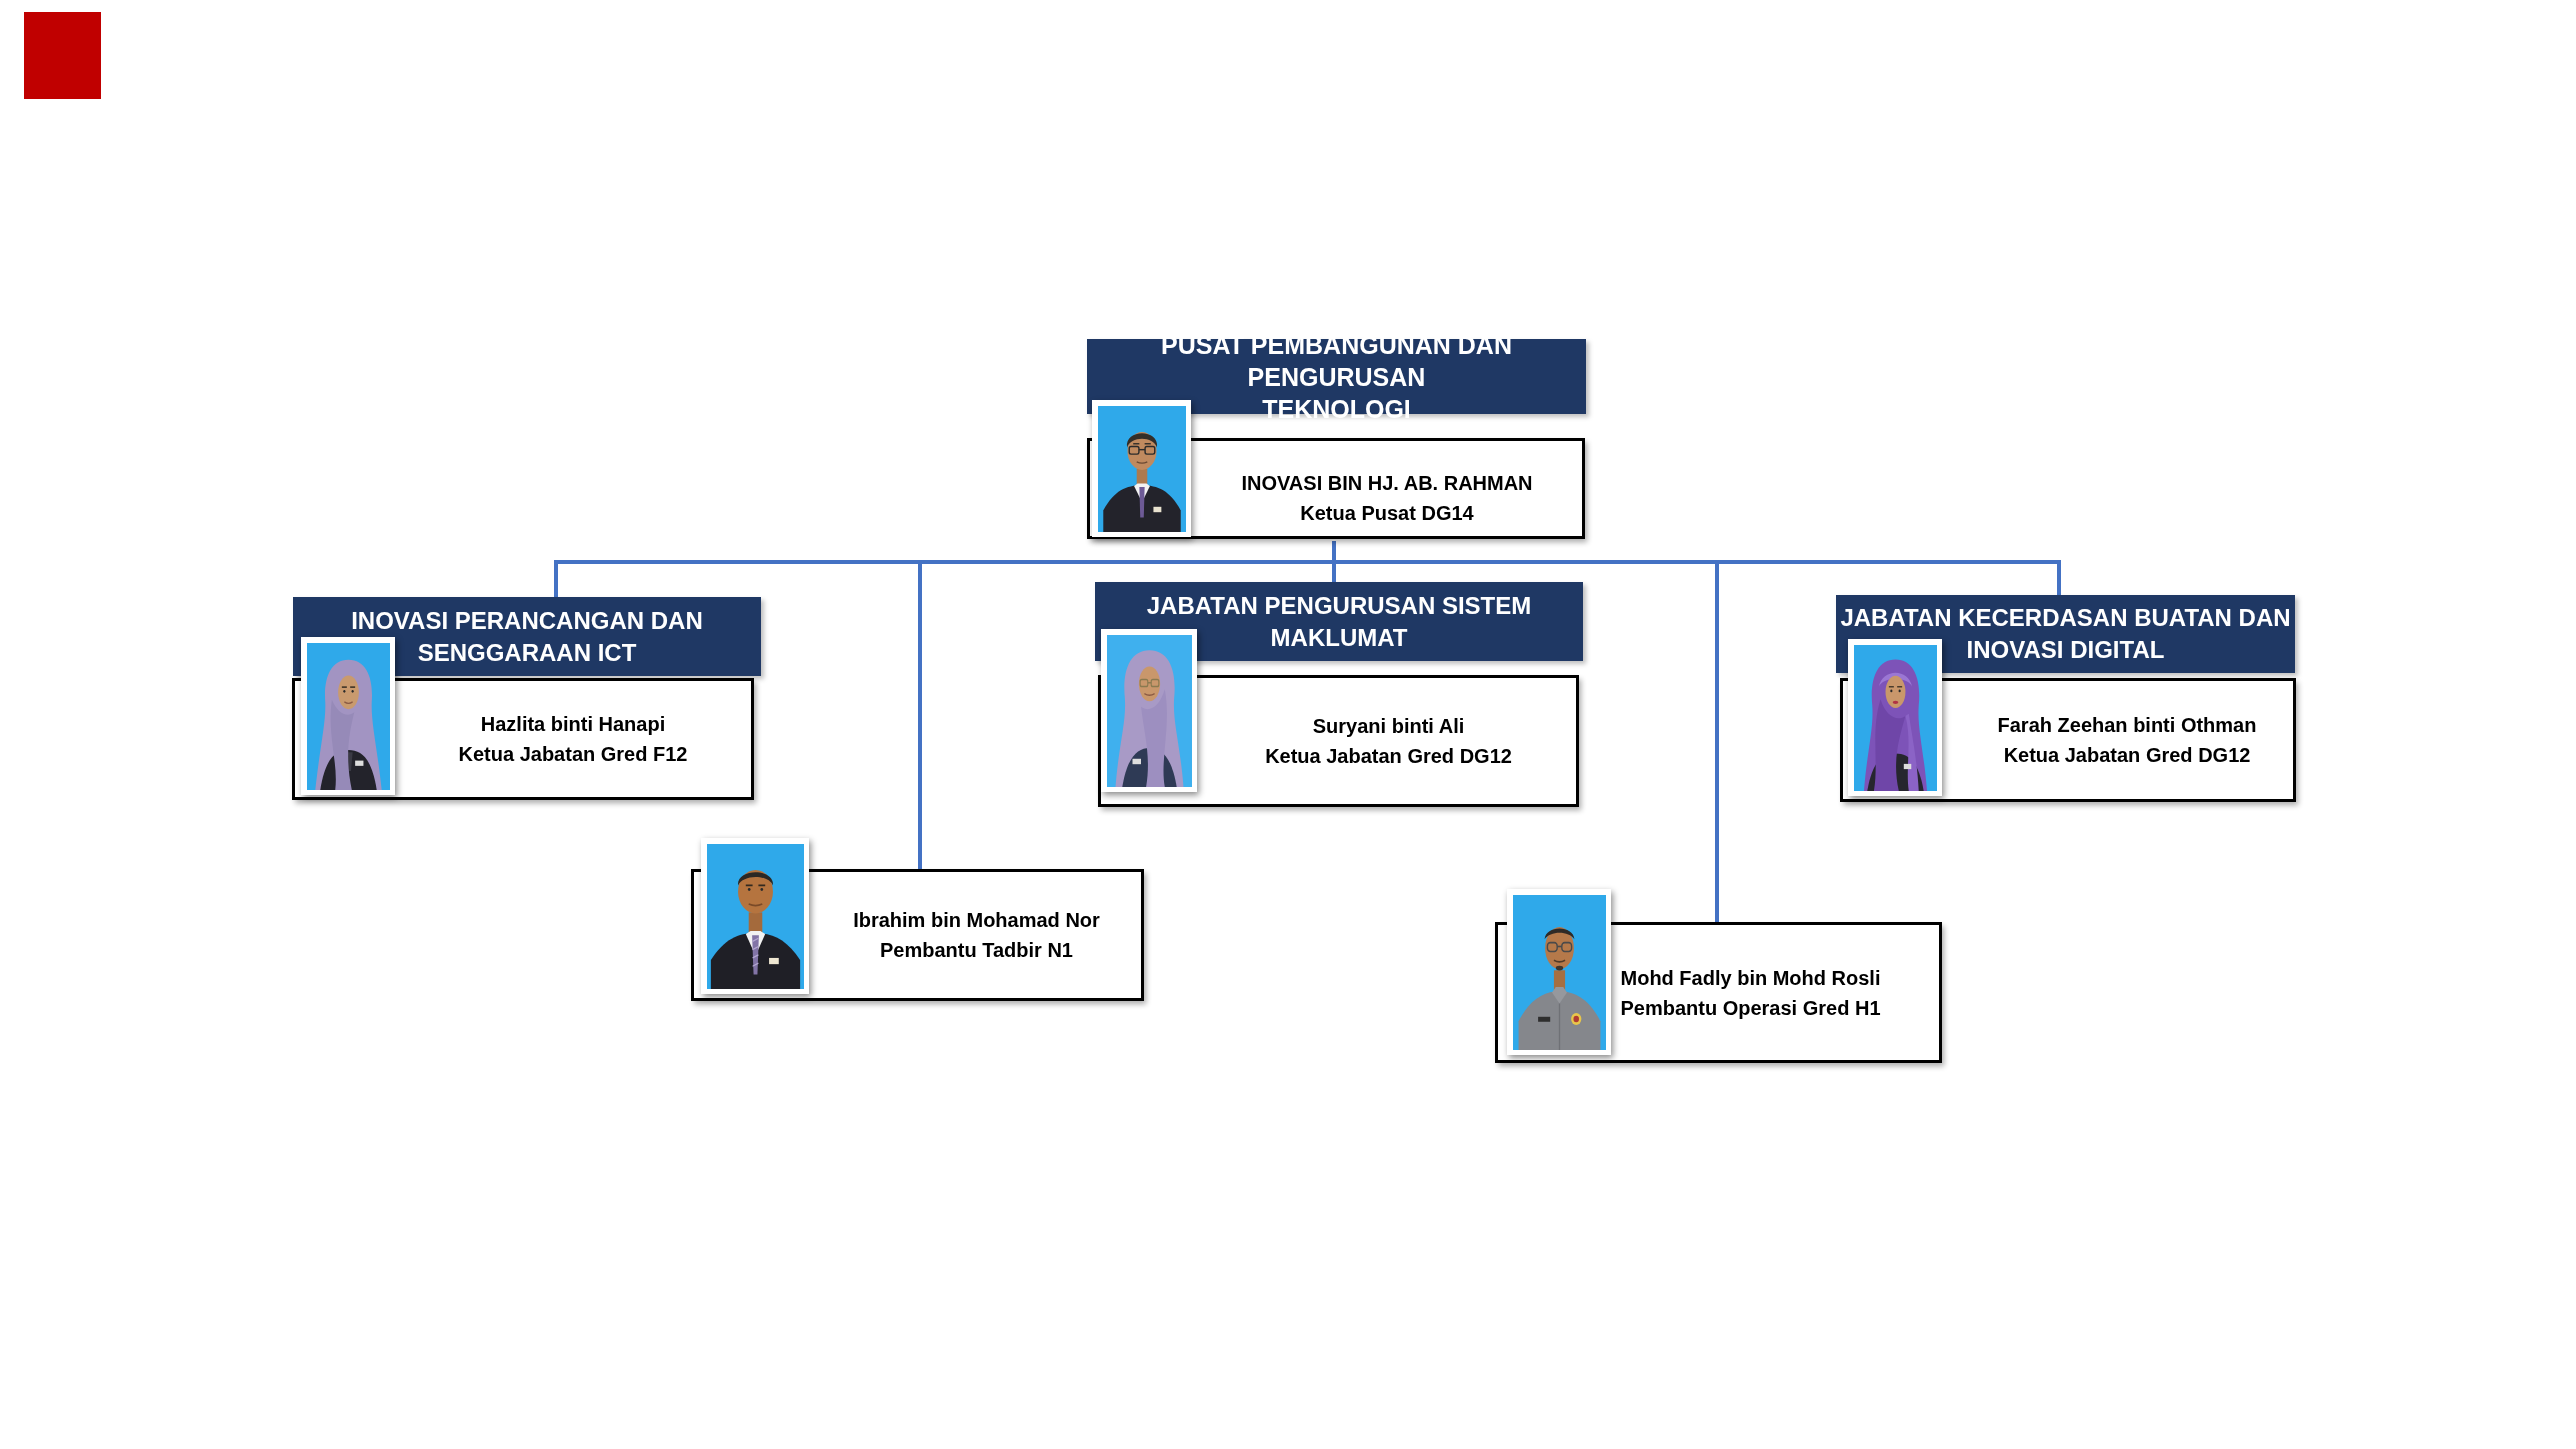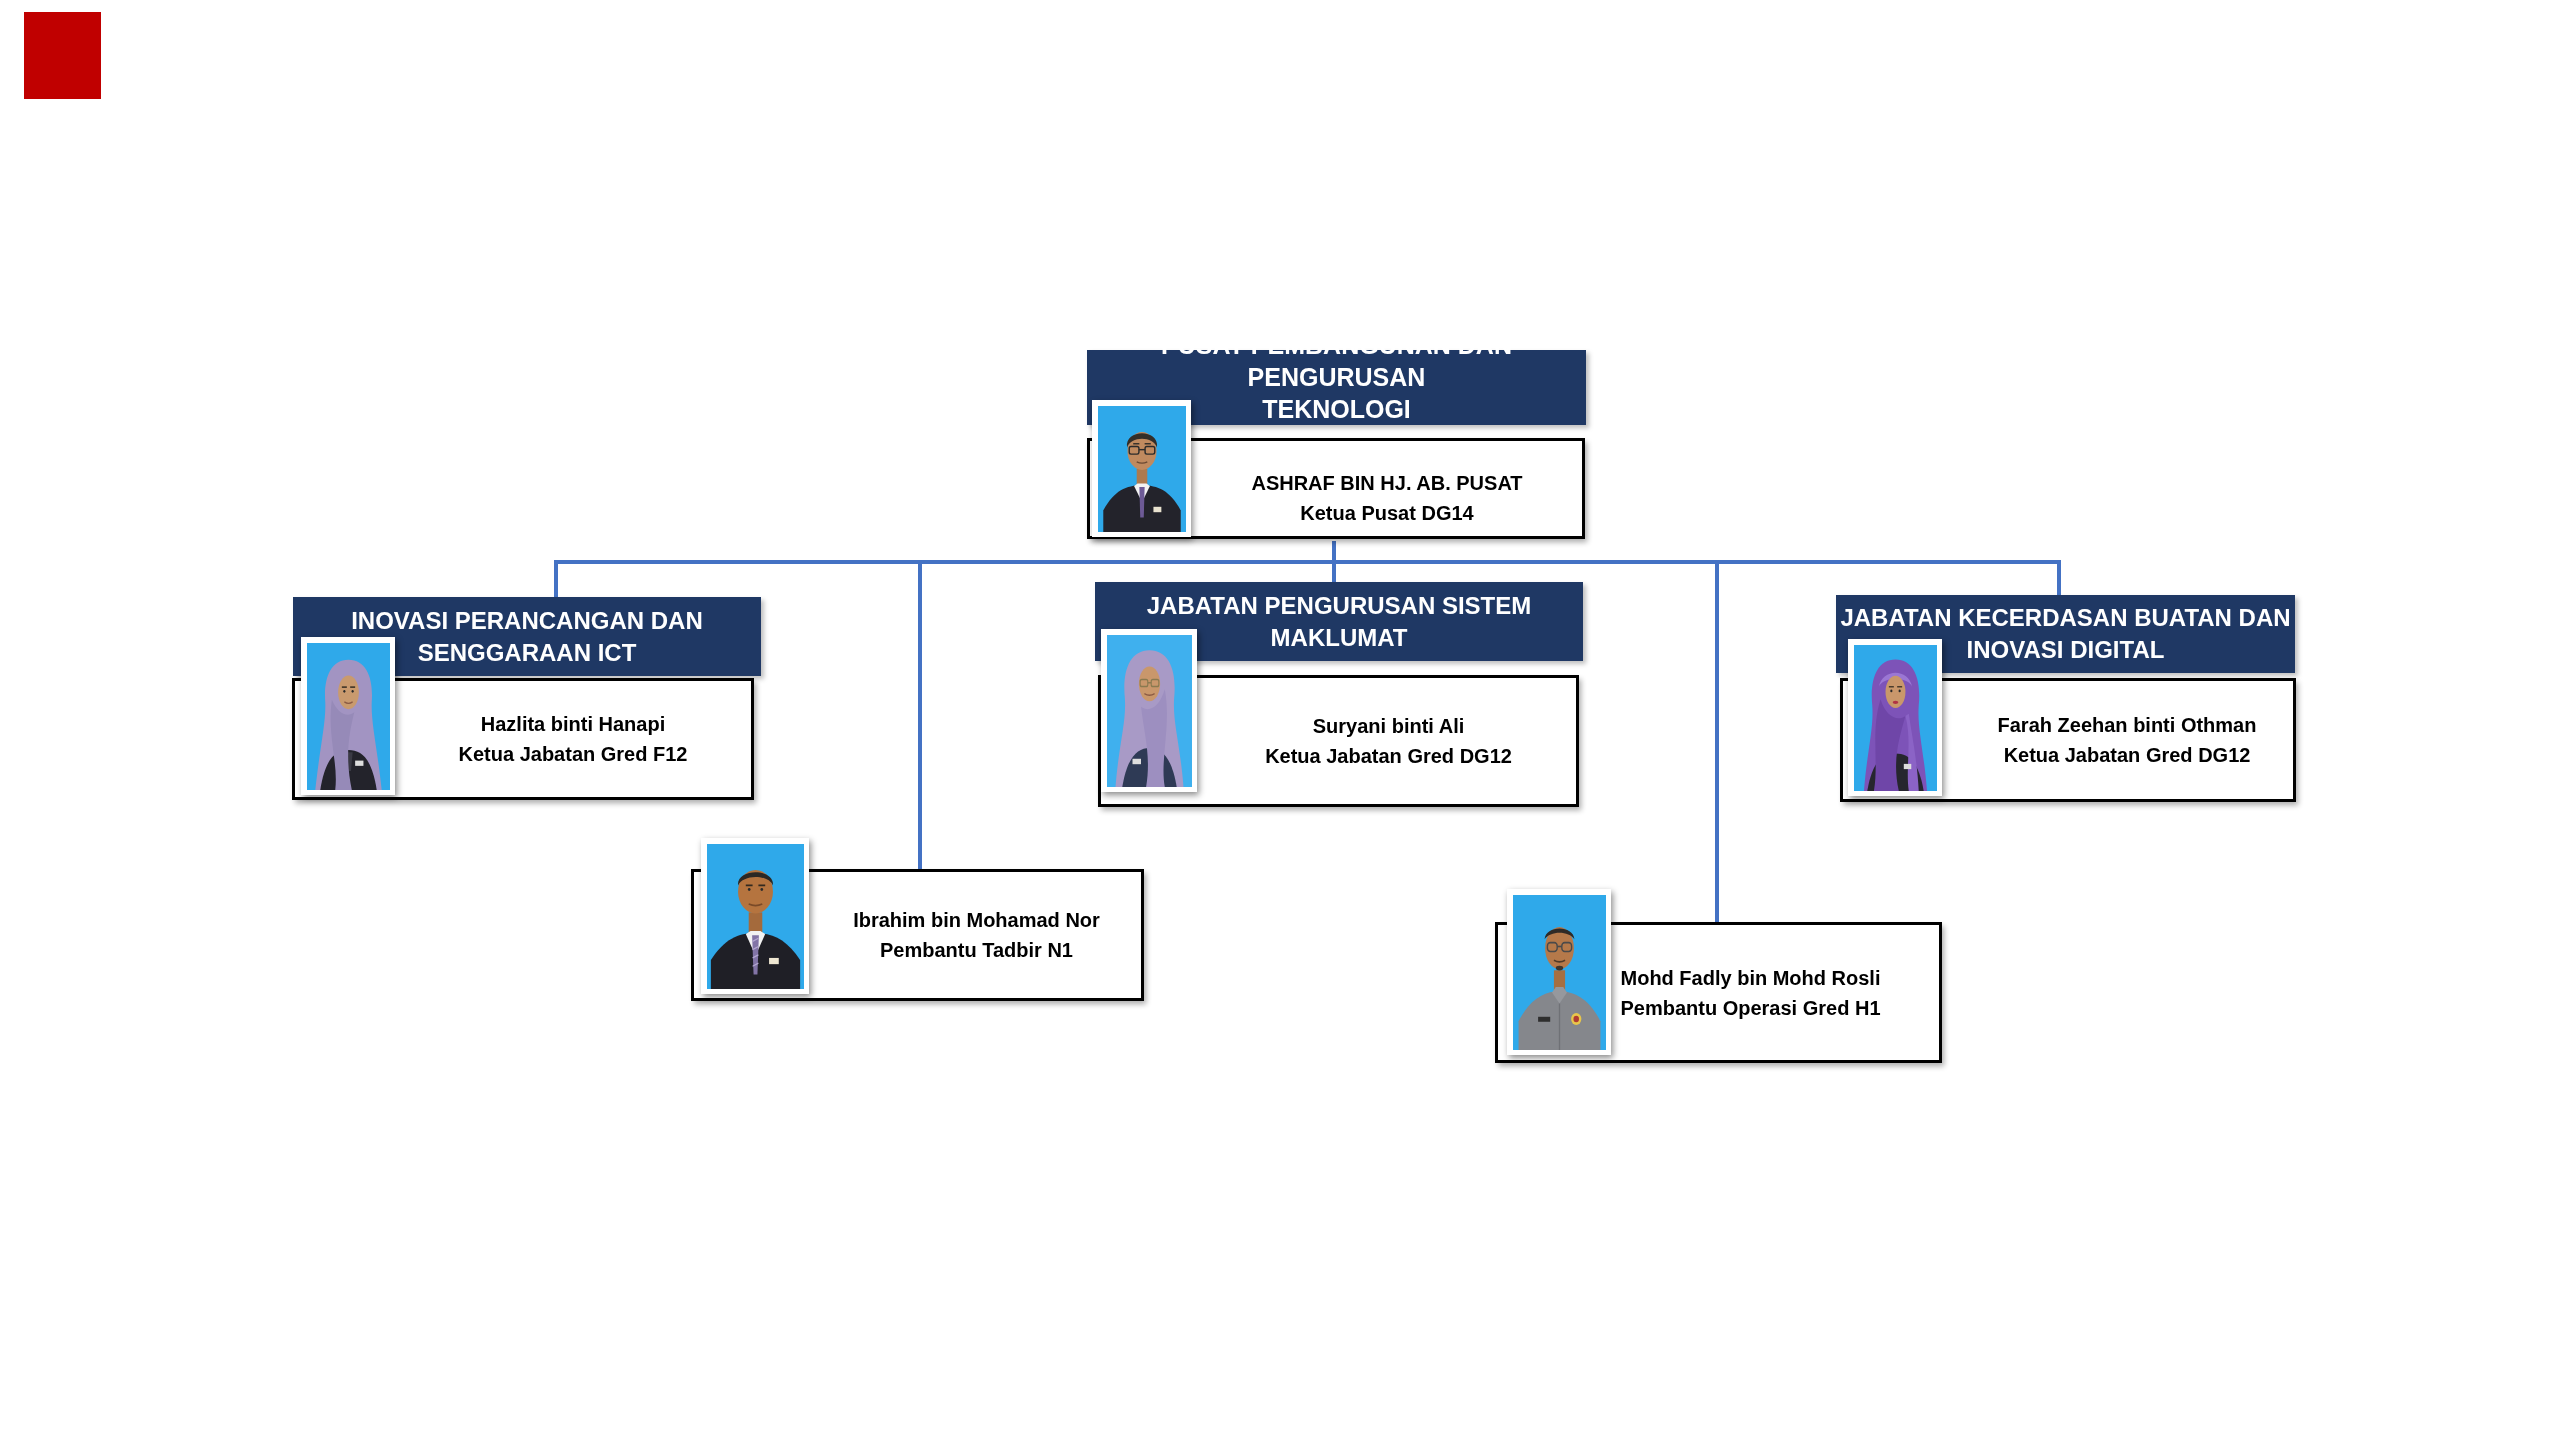--- a/index.html
+++ b/index.html
@@ -32,27 +32,27 @@
   <div class="red-marker"></div>
 
   <div class="cline" style="left:1332px;top:541px;width:3.7px;height:42px;"></div>
   <div class="cline" style="left:554px;top:560px;width:1507px;height:3.7px;"></div>
   <div class="cline" style="left:554px;top:560px;width:3.7px;height:38px;"></div>
   <div class="cline" style="left:918px;top:560px;width:3.7px;height:310px;"></div>
   <div class="cline" style="left:1715px;top:560px;width:3.7px;height:363px;"></div>
   <div class="cline" style="left:2057px;top:560px;width:3.7px;height:37px;"></div>
 
   <div>
-    <div class="hdr" style="left:1087px;top:350px;width:499px;height:75px;font-size:25px;justify-content:flex-end;">
+    <div class="hdr" style="left:1087px;top:339px;width:499px;height:75px;font-size:25px;">
       <div>PUSAT PEMBANGUNAN DAN PENGURUSAN</div>
       <div>TEKNOLOGI</div>
     </div>
     <div class="bodybox" style="left:1087px;top:438px;width:492px;height:95px;">
       <div class="who" style="margin-left:102px;padding-top:18px;">
-        <div>ASHRAF BIN HJ. AB. PUSAT</div>
+        <div>INOVASI BIN HJ. AB. RAHMAN</div>
         <div>Ketua Pusat DG14</div>
       </div>
     </div>
     <div class="photo" style="left:1092px;top:400px;width:88px;height:126px;">
       <svg viewBox="0 0 100 140" preserveAspectRatio="none">
         <rect width="100" height="140" fill="#2FA9EA"></rect>
         <rect x="44" y="70" width="12" height="20" fill="#AD7A4E"></rect>
         <ellipse cx="50" cy="50" rx="16.5" ry="21" fill="#C08A5F"></ellipse>
         <path d="M33 46 C30 25 70 25 67 46 C63 33 37 33 33 46 Z" fill="#332E29"></path>
         <path d="M40 42 H47 M53 42 H60" stroke="#3A332C" stroke-width="1.8" fill="none"></path>

